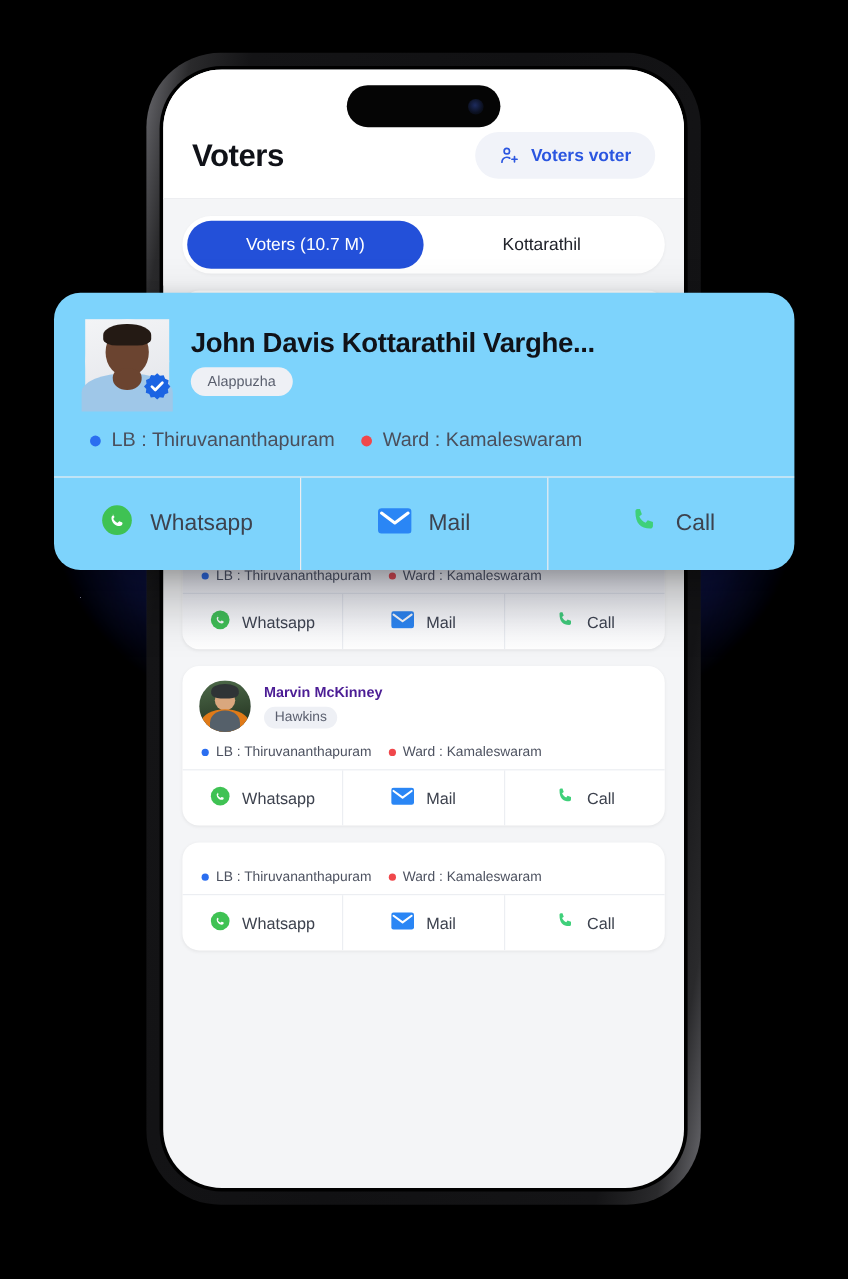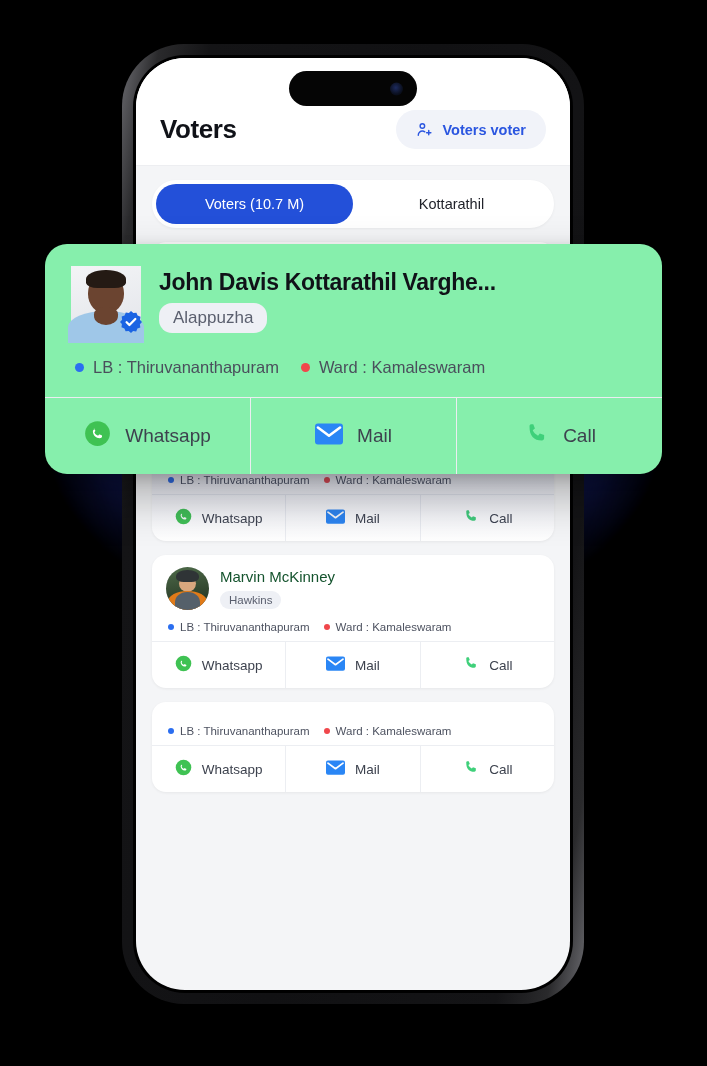--- a/index.html
+++ b/index.html
@@ -93,57 +93,57 @@
   .voter-card {
     background:#fff; border-radius:14px; margin-bottom:14px; overflow:hidden;
     box-shadow:0 1px 3px rgba(16,18,24,.06);
   }
   .vc-top { padding:12px 14px 8px 14px; }
   .vc-head { display:flex; align-items:center; gap:11px; }
   .vc-avatar {
     width:43px; height:43px; border-radius:50%; flex:0 0 43px; overflow:hidden;
     background:#e9eaee; position:relative;
   }
-  .vc-name { font-size:15px; font-weight:400; color:#14532d; line-height:1.25; }
+  .vc-name { font-size:12px; font-weight:700; color:#4c1d95; line-height:1.25; }
   .vc-chip {
     display:inline-block; margin-top:4px; background:#eef0f5; color:#5a5f6e;
     font-size:11.5px; padding:3px 9px; border-radius:9px;
   }
   .vc-meta { display:flex; gap:14px; align-items:center; margin-top:11px; padding-left:2px; }
   .vc-meta span.mi { display:flex; align-items:center; gap:6px; font-size:11.5px; color:#4d5260; }
   .dot { width:6px; height:6px; border-radius:50%; flex:0 0 6px; }
   .dot.blue { background:#2b6ef0; }
   .dot.red  { background:#f0474b; }
   .vc-actions { display:flex; border-top:1px solid #eceef2; }
   .vc-act {
     flex:1; display:flex; align-items:center; justify-content:center; gap:10px;
     padding:13px 0; font-size:13.5px; color:#3d424e;
   }
   .vc-act + .vc-act { border-left:1px solid #eceef2; }
 
   
   .featured {
     position:absolute; left:45px; top:232px; width:617px;
-    background:#86efac; border-radius:22px; overflow:hidden; z-index:25;
+    background:#7dd3fc; border-radius:22px; overflow:hidden; z-index:25;
     box-shadow:0 22px 48px rgba(0,0,0,.30), 0 4px 14px rgba(0,0,0,.15);
   }
   .ft-top { padding:22px 26px 20px 26px; }
   .ft-head { display:flex; align-items:center; gap:18px; }
   .ft-avatar {
     width:70px; height:70px; border-radius:50%; flex:0 0 70px; position:relative;
     background:#edeef2; overflow:visible;
   }
   .ft-avatar .img { width:100%; height:100%; border-radius:50%; overflow:hidden; }
   .badge {
     position:absolute; right:-2px; bottom:2px; width:24px; height:24px; z-index:3;
   }
   .ft-name { font-size:23px; font-weight:700; color:#101218; letter-spacing:-.3px; }
   .ft-chip {
     display:inline-block; margin-top:7px; background:#eef0f5; color:#5a5f6e;
-    font-size:17px; padding:5px 14px; border-radius:13px;
+    font-size:12px; padding:5px 14px; border-radius:13px;
   }
   .ft-meta { display:flex; gap:22px; align-items:center; margin-top:22px; padding-left:4px; }
   .ft-meta span.mi { display:flex; align-items:center; gap:9px; font-size:16.5px; color:#4a4f5c; }
   .ft-meta .dot { width:9px; height:9px; flex:0 0 9px; }
   .ft-actions { display:flex; border-top:1px solid #ebedf1; }
   .ft-act {
     flex:1; display:flex; align-items:center; justify-content:center; gap:14px;
     padding:22px 0; font-size:19px; color:#3d424e;
   }
   .ft-act + .ft-act { border-left:1px solid #ebedf1; }

